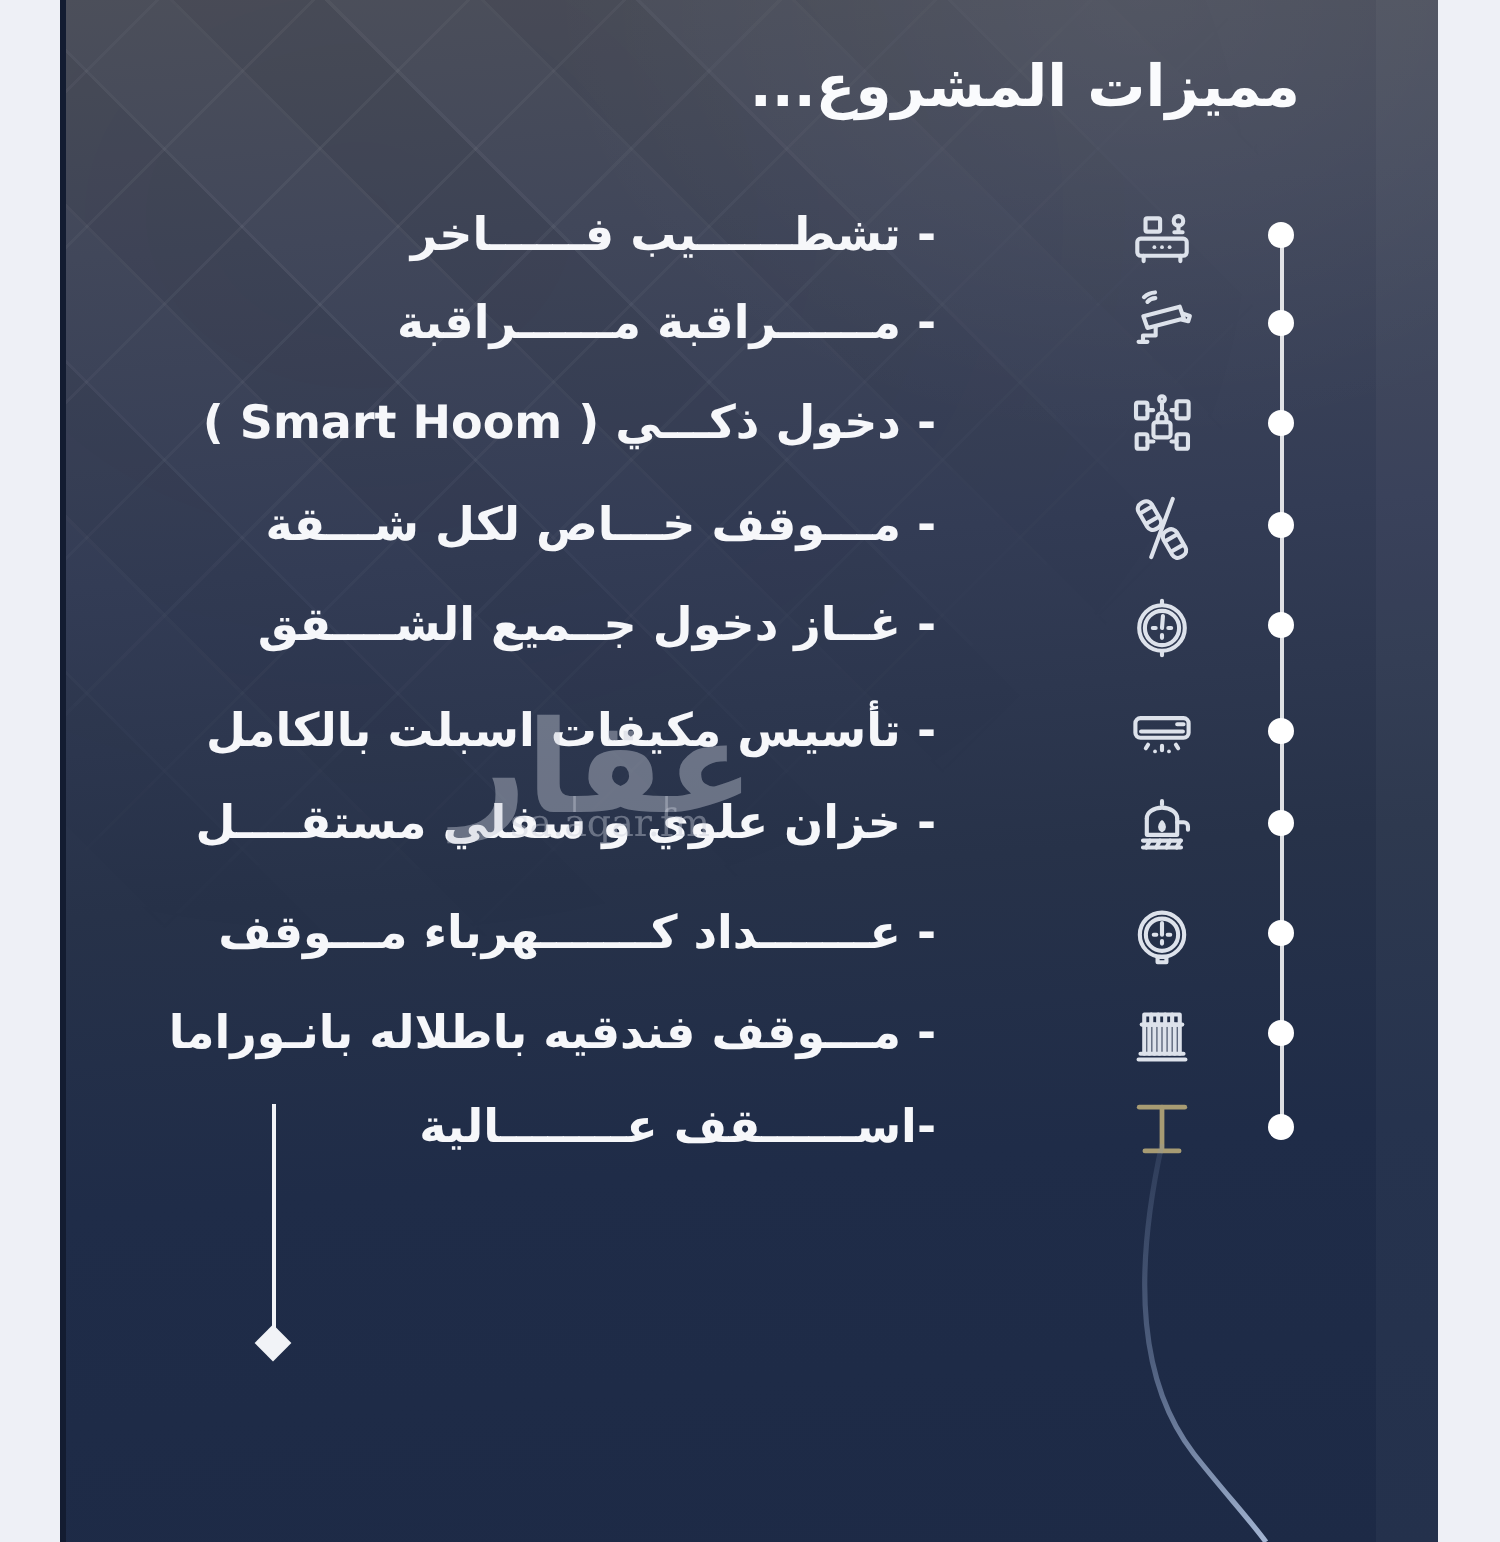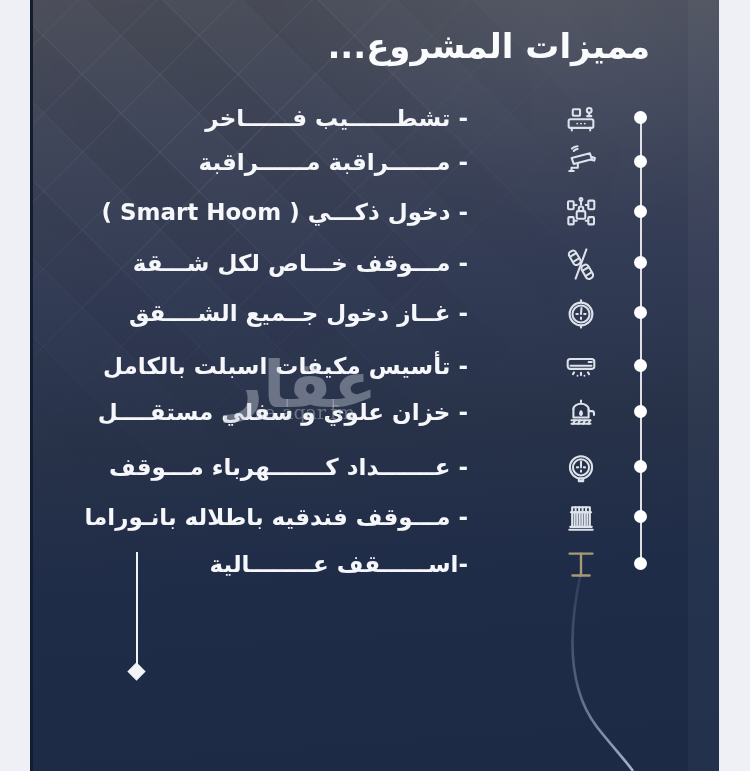--- a/index.html
+++ b/index.html
@@ -23,21 +23,21 @@
     mask-image: radial-gradient(620px 500px at 24% 14%, rgba(0,0,0,1), transparent 74%);
   }
 
   .strip-left  { position:absolute; left:0;   top:0; width:30px; height:771px; background:#eef0f6; }
   .strip-left-border { position:absolute; left:30px; top:0; width:3px; height:771px; background:#131c31; }
   .strip-right { position:absolute; left:719px; top:0; width:31px; height:771px; background:#eef0f6; }
   .right-band  { position:absolute; left:688px; top:0; width:31px; height:771px; background:rgba(255,255,255,0.035); }
 
   .title {
     position:absolute; top:26px; right:100px; direction:rtl;
-    font-size:34px; font-weight:700; color:#fafbfd; letter-spacing:0;
+    font-size:29px; font-weight:700; color:#fafbfd; letter-spacing:0;
     white-space:nowrap;
     margin-left:17px;
   }
 
   .timeline-line {
     position:absolute; left:640px; top:118px; width:2px; height:446px;
     background:rgba(255,255,255,0.85);
   }
 
   .row { position:absolute; left:0; width:666px; height:44px; }

